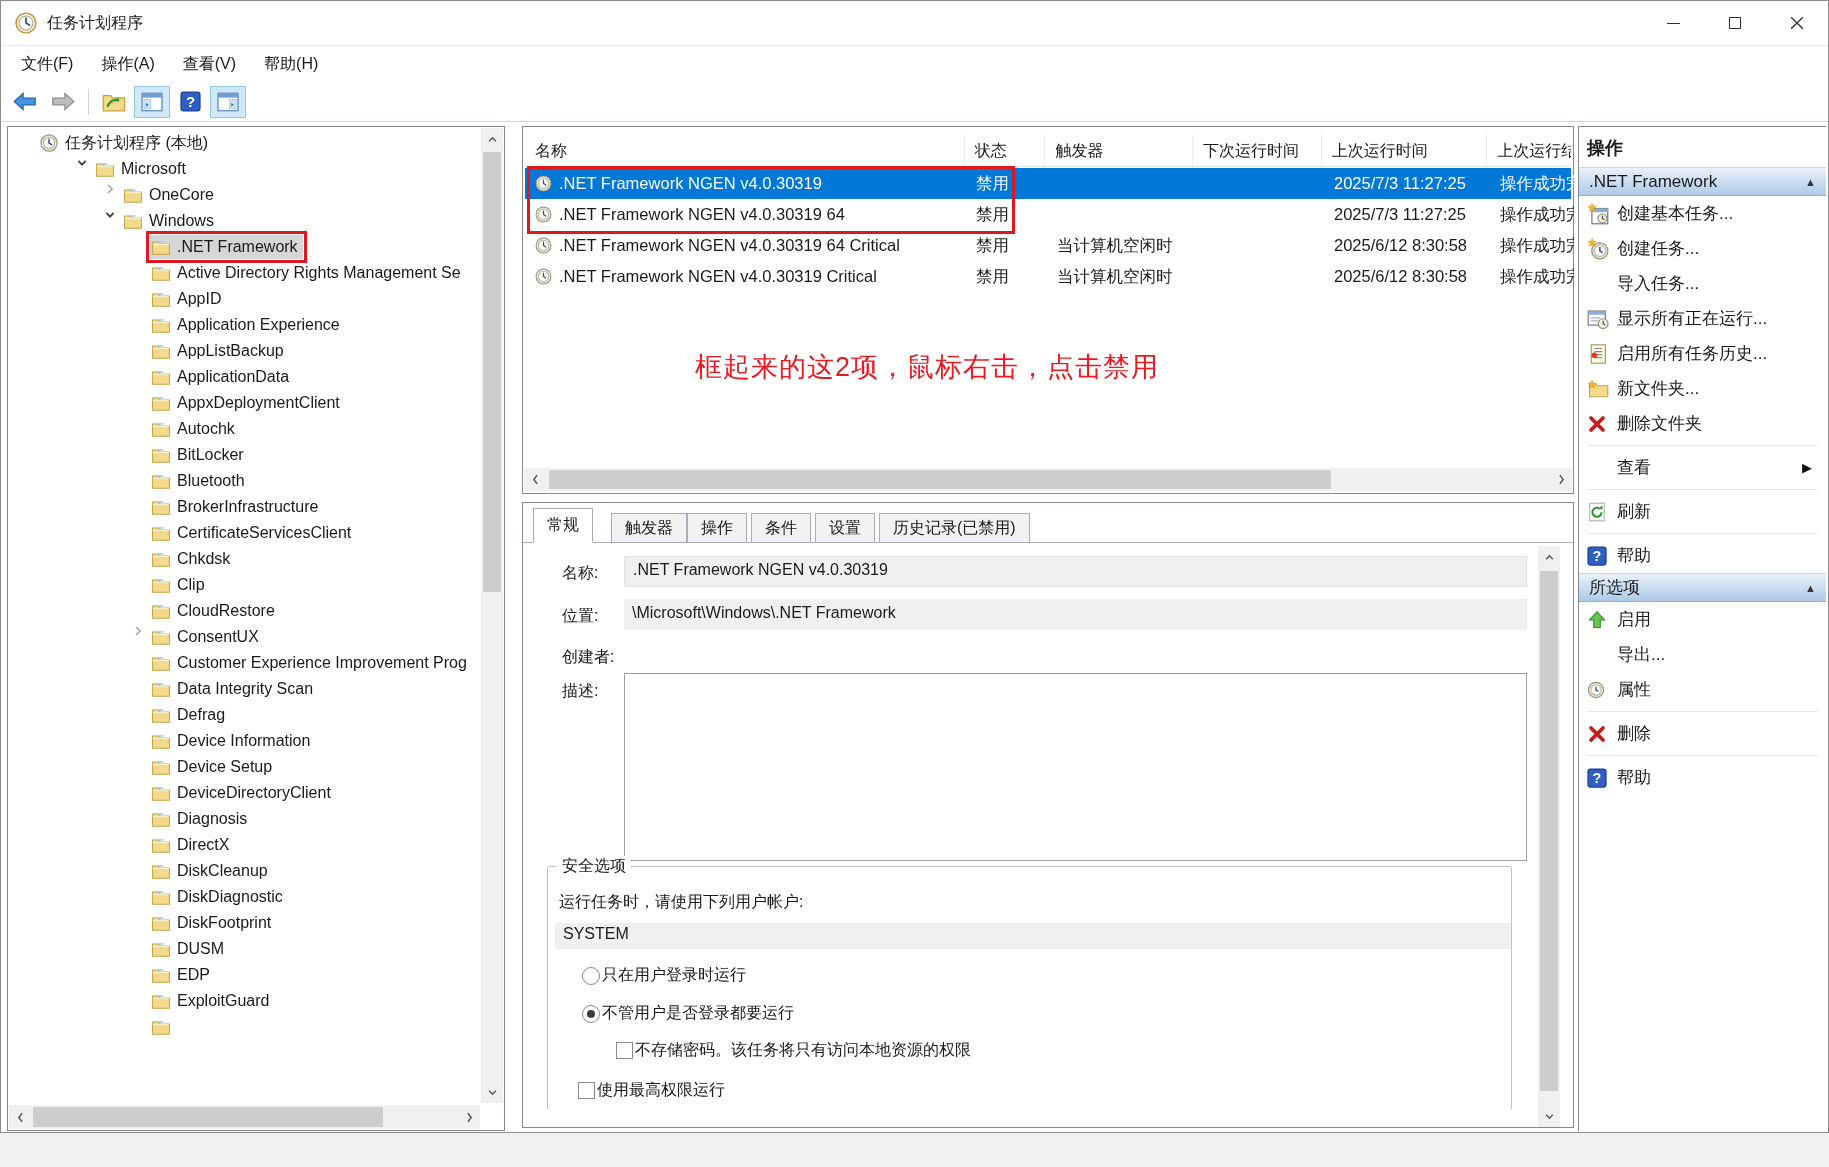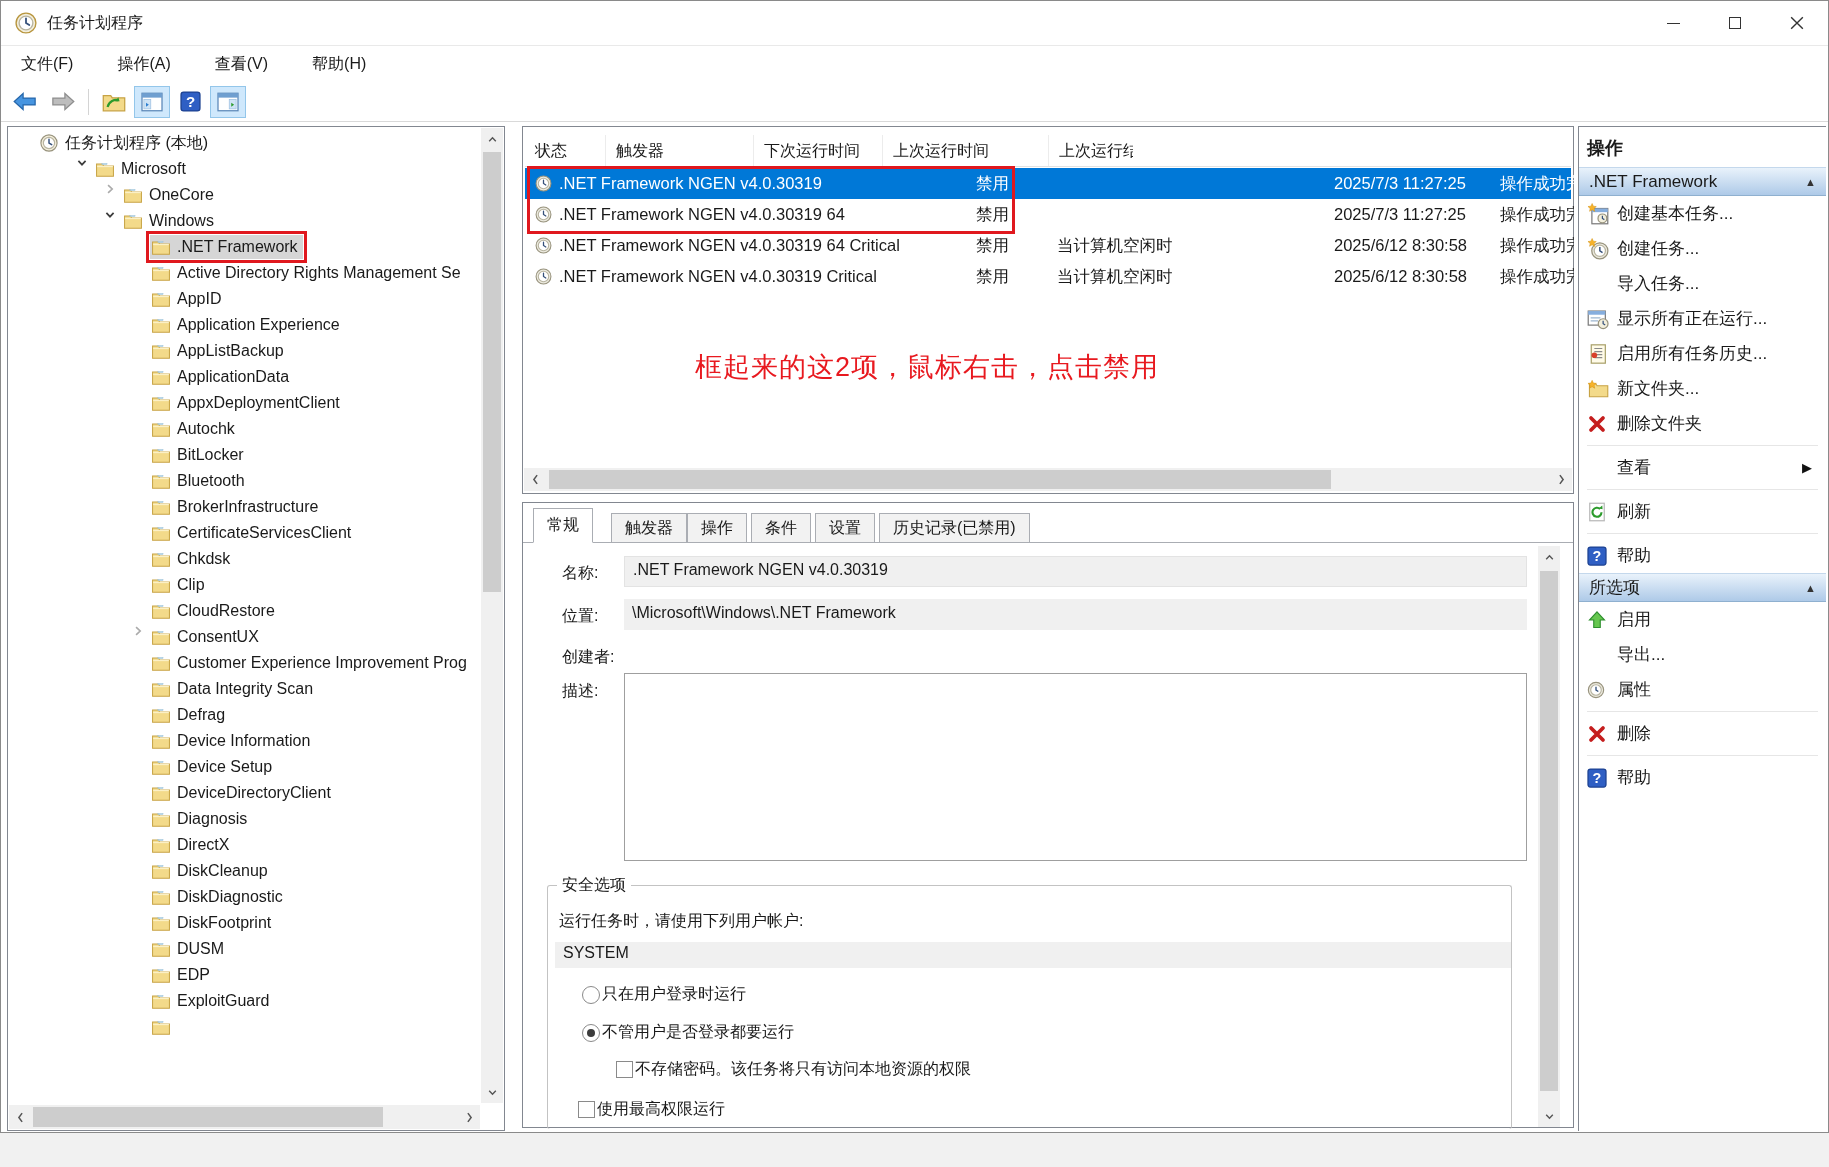--- a/index.html
+++ b/index.html
@@ -10,21 +10,21 @@
   
   .titlebar { position:absolute; left:0; top:0; width:100%; height:44px; background:#fff; display:flex; align-items:center; }
   .titlebar .appicon { margin-left:14px; display:inline-flex; }
   .titlebar .title { margin-left:10px; font-size:16px; }
   .winbtns { position:absolute; right:0; top:0; height:44px; display:flex; }
   .winbtn { width:62px; height:44px; display:flex; align-items:center; justify-content:center; }
   .glyph-min { width:13px; height:1px; background:#333; display:block; }
   .glyph-max { width:12px; height:12px; border:1px solid #333; display:block; }
 
   
-  .menubar { position:absolute; left:0; top:44px; width:100%; height:37px; background:#fff; display:flex; align-items:center; border-top:1px solid #e9e9e9;gap:16px; }
+  .menubar { position:absolute; left:0; top:44px; width:100%; height:37px; background:#fff; display:flex; align-items:center; border-top:1px solid #e9e9e9; }
   .menu-item { padding:0 14px; font-size:16px; height:100%; display:flex; align-items:center; }
   .menu-item:first-child { margin-left:6px; }
 
   
   .toolbar { position:absolute; left:0; top:81px; width:100%; height:40px; background:#fff; border-bottom:1px solid #d9d9d9; display:flex; align-items:center; }
   .toolbtn { width:36px; height:32px; margin:0 1px; display:flex; align-items:center; justify-content:center; border:1px solid transparent; }
   .toolbtn.active { background:#cfe8fc; border:1px solid #93c6ea; }
   .tool-sep { width:1px; height:26px; background:#d4d4d4; margin:0 6px; }
 
   
@@ -63,21 +63,21 @@
   
   .tabstrip { position:absolute; left:0px; top:4px; width:100%; height:36px; }
   .tabstrip .baseline { position:absolute; left:0; bottom:0; width:100%; height:1px; background:#aaadb3; }
   .tab { position:absolute; bottom:0; height:30px; background:#f2f2f2; border:1px solid #aaadb3; font-size:16px; display:flex; align-items:center; padding:0 13px; }
   .tab.active { height:35px; background:#fff; border-bottom:1px solid #fff; z-index:2; }
   .fld-label { position:absolute; font-size:16px; }
   .fld-box { position:absolute; left:101px; width:903px; }
   .box-name { top:53px; height:31px; background:#f0f0f0; border:1px solid #e3e3e3; font-size:16px; padding:4px 8px; }
   .box-loc  { top:96px; height:31px; background:#f0f0f0; font-size:16px; padding:5px 8px; }
   .box-desc { top:170px; height:188px; background:#fff; border:1px solid #9f9f9f; }
-  .secgroup { position:absolute; left:24px; top:382px; width:965px; height:244px; border:1px solid #c3c3c3; border-radius:3px; border-bottom:none; }
+  .secgroup { position:absolute; left:24px; top:363px; width:965px; height:244px; border:1px solid #c3c3c3; border-radius:3px; border-bottom:none; }
   .secgroup .gtitle { position:absolute; left:9px; top:-11px; background:#fff; padding:0 5px; font-size:16px; }
   .sec-hint { position:absolute; left:11px; top:25px; font-size:16px; }
   .sec-system { position:absolute; left:7px; top:56px; width:956px; height:26px; background:#f0f0f0; font-size:16px; padding:2px 8px; }
   .opt-row { position:absolute; display:flex; align-items:center; gap:2px; font-size:16px;font-family:Liberation Serif, serif; }
   .radio { width:18px; height:18px; border:1px solid #8a8a8a; border-radius:50%; background:#fff; flex:none; position:relative; }
   .radio.on::after { content:""; position:absolute; left:4px; top:4px; width:8px; height:8px; border-radius:50%; background:#3c3c3c; }
   .checkbox { width:17px; height:17px; border:1px solid #8a8a8a; background:#fff; flex:none; }
 
   
   .act-title { height:40px; line-height:42px; padding-left:8px; font-size:18px; font-weight:bold; }
@@ -668,20 +668,21 @@
       <div class="sb-btn" style="right:0;top:0;width:22px;height:24px;">
           <svg width="11" height="13" viewBox="0 0 10 12">
             <path d="M3.5 2l3 4-3 4" stroke="#555" stroke-width="1.4" fill="none"></path>
           </svg>
         </div>
     </div>
   </div>
 
   <div class="pane task-pane">
     <div class="task-header">
+      <div class="th-cell c0">名称</div>
       <div class="th-cell c1">状态</div>
       <div class="th-cell c2">触发器</div>
       <div class="th-cell c3">下次运行时间</div>
       <div class="th-cell c4">上次运行时间</div>
       <div class="th-cell c5" style="border-right:none">上次运行结果</div>
     </div>
     <div class="task-rows" id="task-rows">
         <div class="task-row sel">
           <div class="td-cell c0 td-name">
             <span class="svgi">

